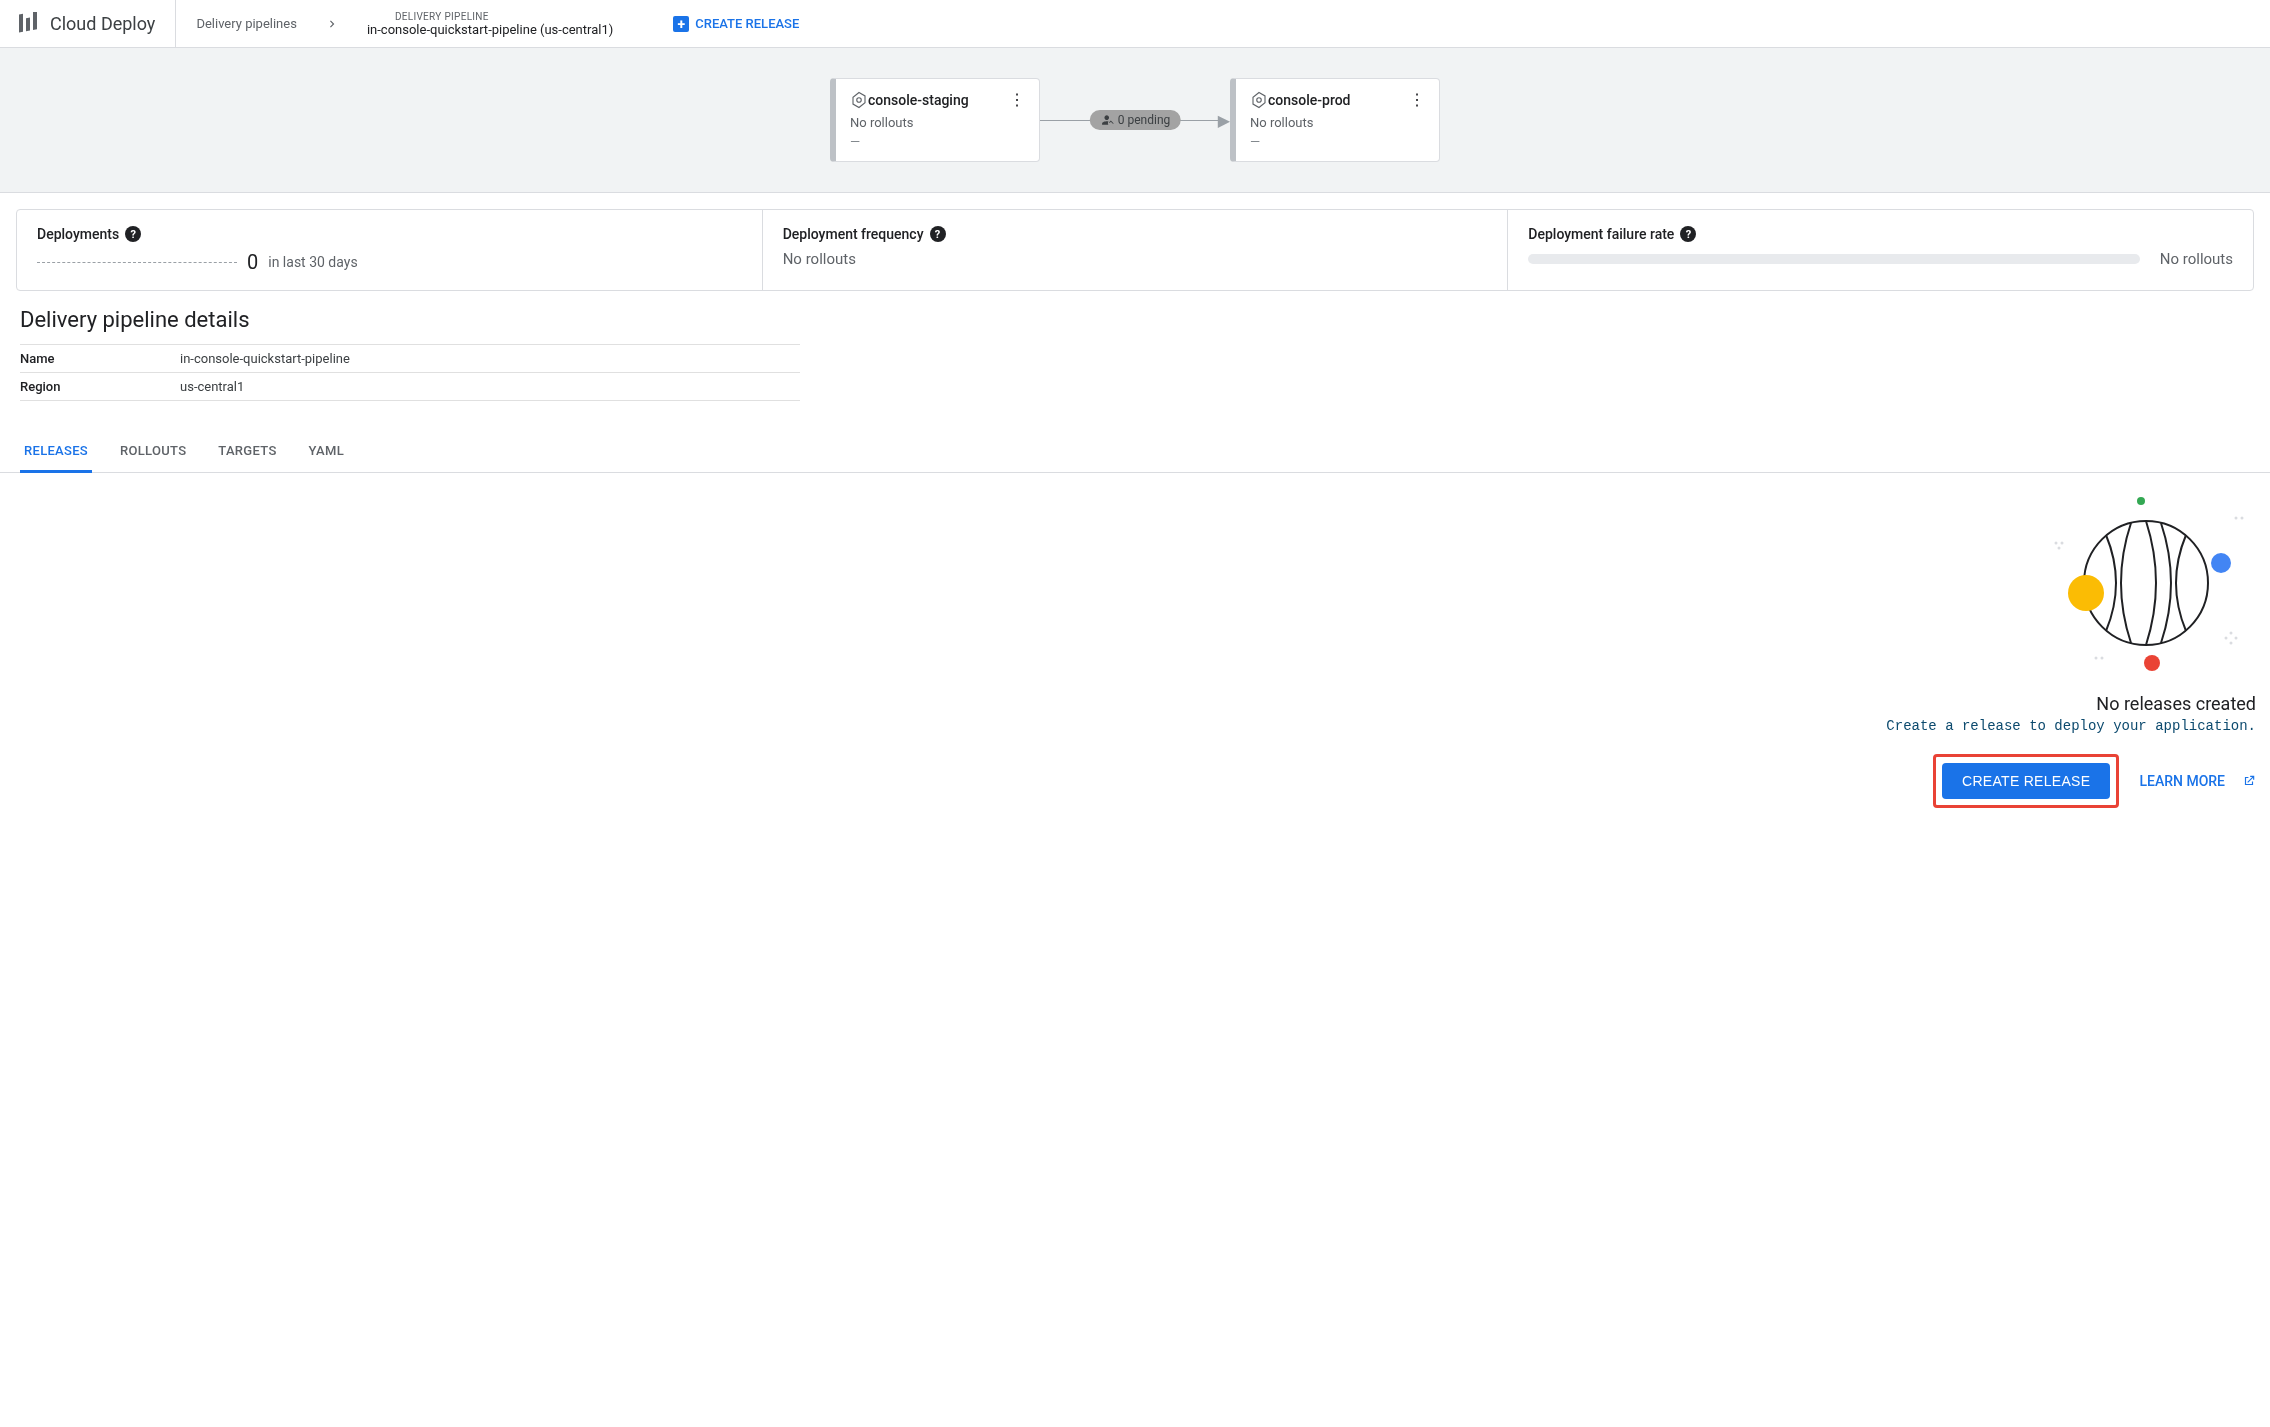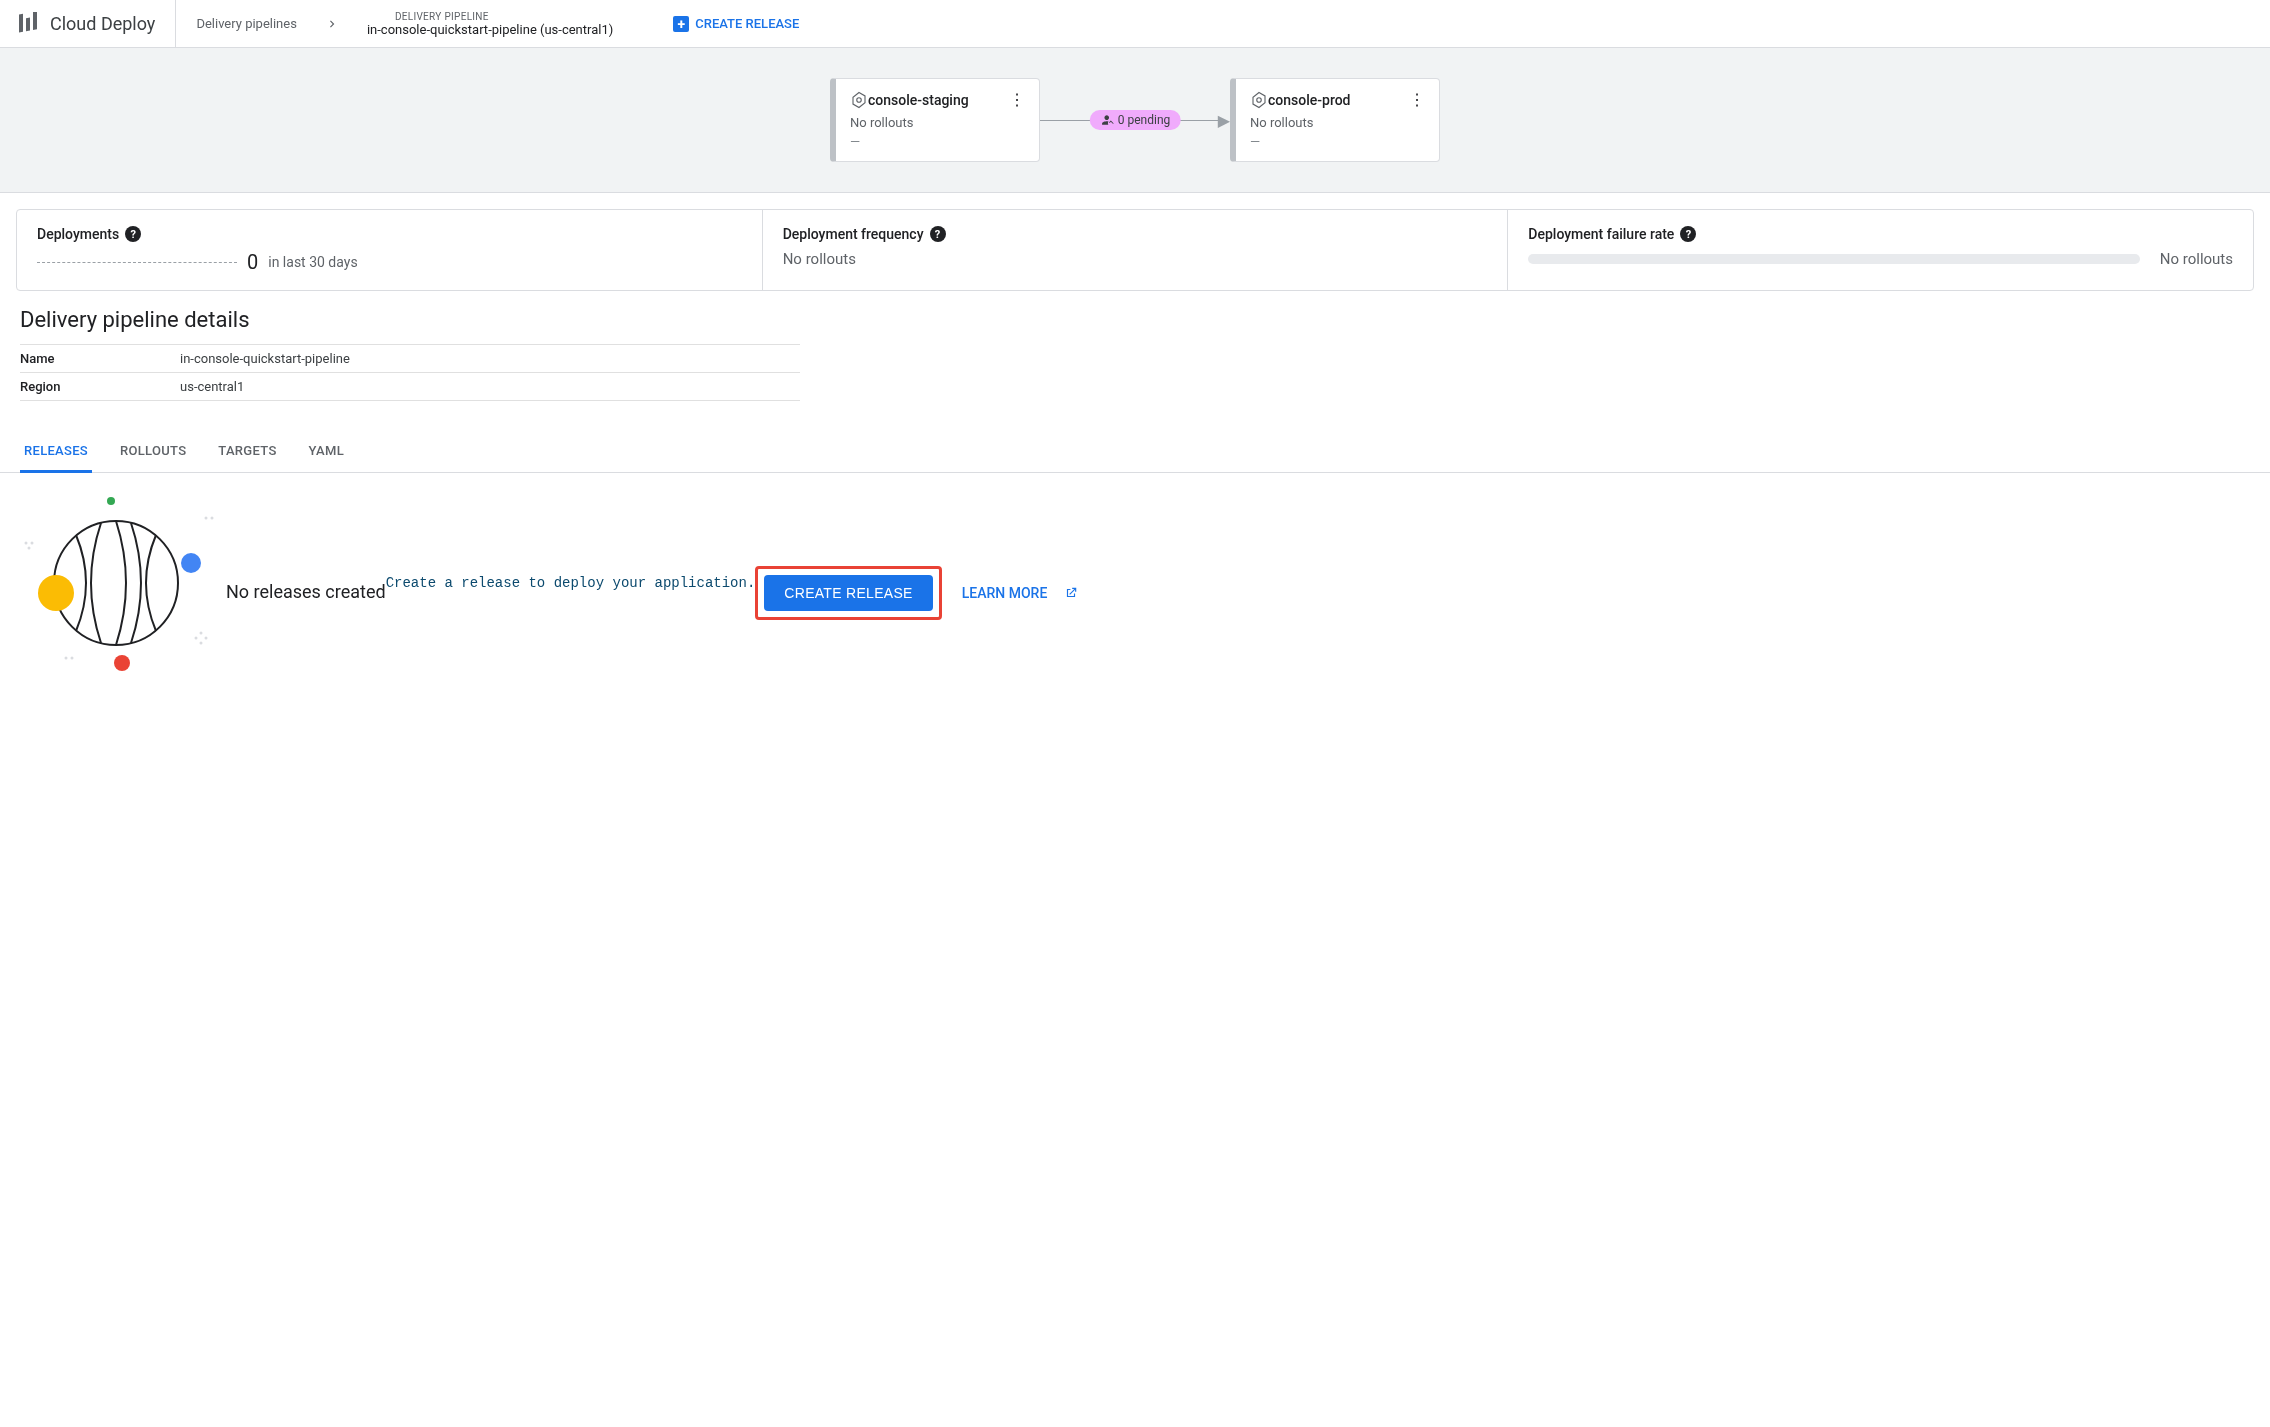--- a/index.html
+++ b/index.html
@@ -24,21 +24,21 @@
 .stage-card { background: #fff; border: 1px solid #dadce0; border-radius: 4px; width: 210px; padding: 12px 14px; position: relative; border-left: 6px solid #bdc1c6; }
 .stage-head { display: flex; align-items: center; gap: 0; }
 .hex-icon { width: 18px; height: 18px; }
 .stage-name { font-weight: 500; font-size: 14px; flex: 1; }
 .stage-menu { cursor: pointer; font-size: 16px; line-height: 1; }
 .stage-sub { color: #5f6368; font-size: 13px; margin-top: 6px; }
 .stage-dash { color: #80868b; font-size: 13px; margin-top: 4px; }
 .connector { display: flex; align-items: center; width: 190px; position: relative; }
 .conn-line { flex: 1; height: 1px; background: #9aa0a6; }
 .conn-arrow { color: #9aa0a6; font-size: 16px; margin-left: -2px; }
-.conn-badge { position: absolute; left: 50%; transform: translateX(-50%); background: #f0abfc; border-radius: 12px; padding: 3px 10px; font-size: 12px; color: #3c4043; display: flex; align-items: center; gap: 4px; }
+.conn-badge { position: absolute; left: 50%; transform: translateX(-50%); background: #a3a3a3; border-radius: 12px; padding: 3px 10px; font-size: 12px; color: #3c4043; display: flex; align-items: center; gap: 4px; }
 
 
 .metrics { display: flex; border: 1px solid #dadce0; margin: 16px; border-radius: 4px; }
 .metric { flex: 1; padding: 16px 20px; border-right: 1px solid #dadce0; }
 .metric:last-child { border-right: none; }
 .metric-head { display: flex; align-items: center; gap: 6px; font-weight: 500; font-size: 14px; margin-bottom: 8px; }
 .help-icon { width: 16px; height: 16px; background: #202124; color: #fff; border-radius: 50%; display: flex; align-items: center; justify-content: center; font-size: 11px; font-weight: bold; }
 .metric-body { display: flex; align-items: center; gap: 10px; }
 .dashed { border-bottom: 1px dashed #9aa0a6; width: 200px; height: 1px; }
 .big-num { font-size: 20px; color: #202124; }
@@ -54,21 +54,21 @@
 .detail-key { width: 160px; font-weight: 500; }
 .detail-val { color: #3c4043; }
 .show-more { color: #1a73e8; font-weight: 500; font-size: 13px; display: flex; align-items: center; gap: 6px; margin-top: 12px; cursor: pointer; }
 
 
 .tabs { display: flex; border-bottom: 1px solid #dadce0; padding: 0 20px; margin-top: 20px; gap: 24px; }
 .tab { padding: 12px 4px; font-size: 13px; font-weight: 500; color: #5f6368; cursor: pointer; letter-spacing: .3px; }
 .tab.active { color: #1a73e8; border-bottom: 3px solid #1a73e8; margin-bottom: -1px; }
 
 
-.empty { padding: 20px 6px 40px; display: flex; flex-direction: row; align-items: center; }
+.empty { padding: 20px 14px 40px; display: flex; flex-direction: column; align-items: flex-end; }
 .empty-illus { width: 220px; height: 180px; position: relative; margin-bottom: 20px; }
 .empty-title { font-size: 18px; margin-bottom: 4px; }
 .empty-sub { font-size: 14px; color: #0c4a6e; margin-bottom: 20px; font-family: Liberation Mono, monospace; }
 .empty-actions { display: flex; align-items: center; gap: 20px; }
 .btn-primary { background: #1a73e8; color: #fff; border: none; padding: 10px 20px; border-radius: 4px; font-size: 14px; font-weight: 500; cursor: pointer; letter-spacing: .3px; }
 .highlight-box { border: 3px solid #e94235; padding: 6px; border-radius: 4px; }
 .learn-more { color: #1a73e8; font-weight: 500; font-size: 14px; display: flex; align-items: center; gap: 17px; cursor: pointer; }
 .ext-icon { width: 14px; height: 14px; }
 
 svg { display: block; }

